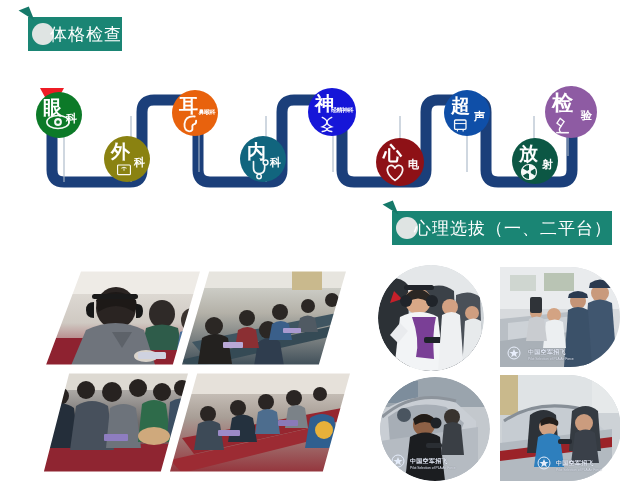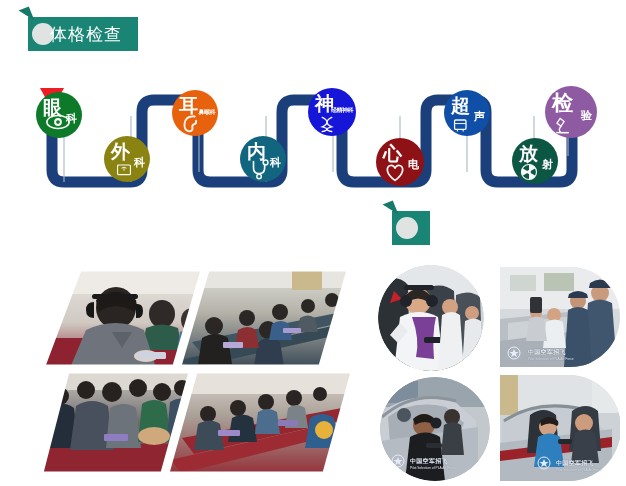--- a/index.html
+++ b/index.html
@@ -14,21 +14,20 @@
   #page { position: relative; width: 626px; height: 486px; background:#fff; }
 
   
   .banner {
     position: absolute;
     height: 34px;
     background: #1a8574;
     display: flex;
     align-items: center;
     padding-left: 22px;
-    padding-right: 16px;
     color: #ffffff;
     font-size: 17px;
     letter-spacing: 1px;
     white-space: nowrap;
   }
   .banner .bubble {
     position: absolute;
     left: 4px; top: 6px;
     width: 22px; height: 22px;
     border-radius: 50%;
@@ -230,20 +229,21 @@
         <path d="M9 3 L14 7 L10 13 L5 9 Z" fill="none" stroke="#fff" stroke-width="1.7"></path>
         <path d="M10 13 Q6 18 10 21 L19 21" fill="none" stroke="#fff" stroke-width="1.7" stroke-linecap="round"></path>
         <line x1="4" y1="21" x2="20" y2="21" stroke="#fff" stroke-width="1.8"></line>
       </svg>
     </div>
   </div>
 
   <div class="banner" id="banner-psych">
     <span class="corner"></span>
     <span class="bubble"></span>
+    <span class="txt">心理选拔（一、二平台）</span>
   </div>
 
   <div id="collage">
     <svg width="325" height="212" viewBox="0 0 325 212">
       <defs>
 
         <clipPath id="p1">
             <path d="M38,2 L160,2 L132,98 L2,98 Z"></path>
           </clipPath>
         <clipPath id="p2">

